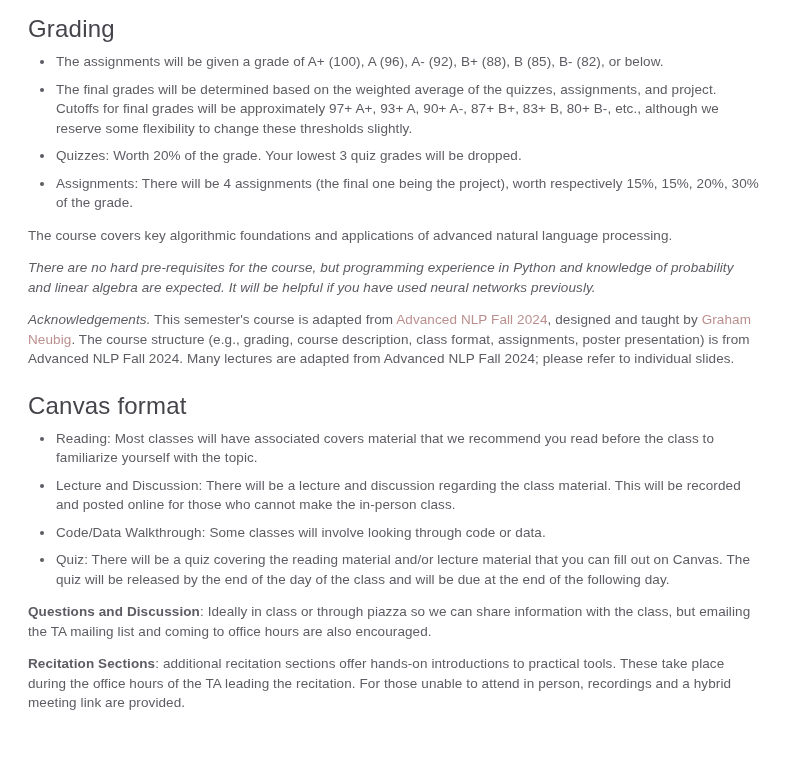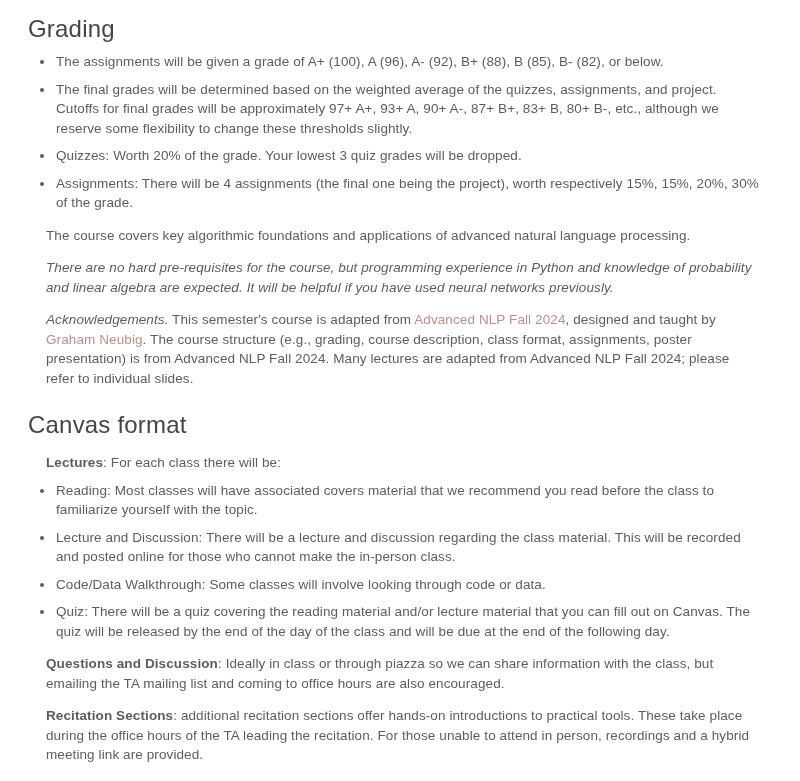--- a/index.html
+++ b/index.html
@@ -41,21 +41,21 @@
   }
   ul {
     margin: 8px 0 0 0;
     padding-left: 27px;
   }
   li {
     margin: 8px 0 3px 0;
     padding-left: 1px;
   }
   p {
-    margin: 13px 0 0 18px;
+    margin: 13px 0 0 0;
   }
   .tight-list {
     margin-top: 4px;
   }
   .italic {
     font-style: italic;
   }
   .lead {
     font-weight: 700;
   }
@@ -81,21 +81,20 @@
   </section>
 
   <section>
     <p>The course covers key algorithmic foundations and applications of advanced natural language processing.</p>
     <p class="italic">There are no hard pre-requisites for the course, but programming experience in Python and knowledge of probability and linear algebra are expected. It will be helpful if you have used neural networks previously.</p>
     <p><span class="italic">Acknowledgements.</span><span> This semester's course is adapted from </span><a href="#">Advanced NLP Fall 2024</a><span>, designed and taught by </span><a href="#">Graham Neubig</a><span>. The course structure (e.g., grading, course description, class format, assignments, poster presentation) is from Advanced NLP Fall 2024. Many lectures are adapted from Advanced NLP Fall 2024; please refer to individual slides.</span></p>
   </section>
 
   <section>
     <h2>Canvas format</h2>
-    <p><span class="lead">Lectures</span><span>: For each class there will be:</span></p>
     <ul class="tight-list">
       <li>Reading: Most classes will have associated covers material that we recommend you read before the class to familiarize yourself with the topic.</li>
       <li>Lecture and Discussion: There will be a lecture and discussion regarding the class material. This will be recorded and posted online for those who cannot make the in-person class.</li>
       <li>Code/Data Walkthrough: Some classes will involve looking through code or data.</li>
       <li>Quiz: There will be a quiz covering the reading material and/or lecture material that you can fill out on Canvas. The quiz will be released by the end of the day of the class and will be due at the end of the following day.</li>
     </ul>
     <p><span class="lead">Questions and Discussion</span><span>: Ideally in class or through piazza so we can share information with the class, but emailing the TA mailing list and coming to office hours are also encouraged.</span></p>
     <p><span class="lead">Recitation Sections</span><span>: additional recitation sections offer hands-on introductions to practical tools. These take place during the office hours of the TA leading the recitation. For those unable to attend in person, recordings and a hybrid meeting link are provided.</span></p>
   </section>
 

